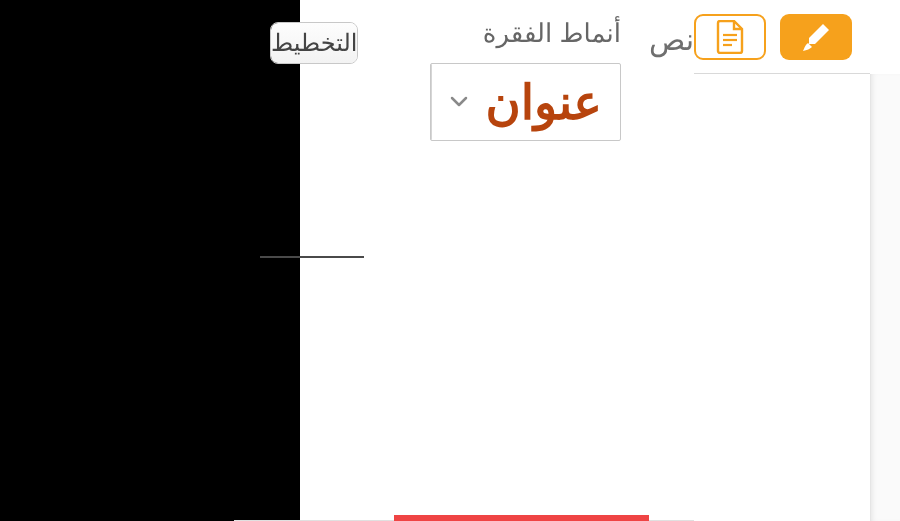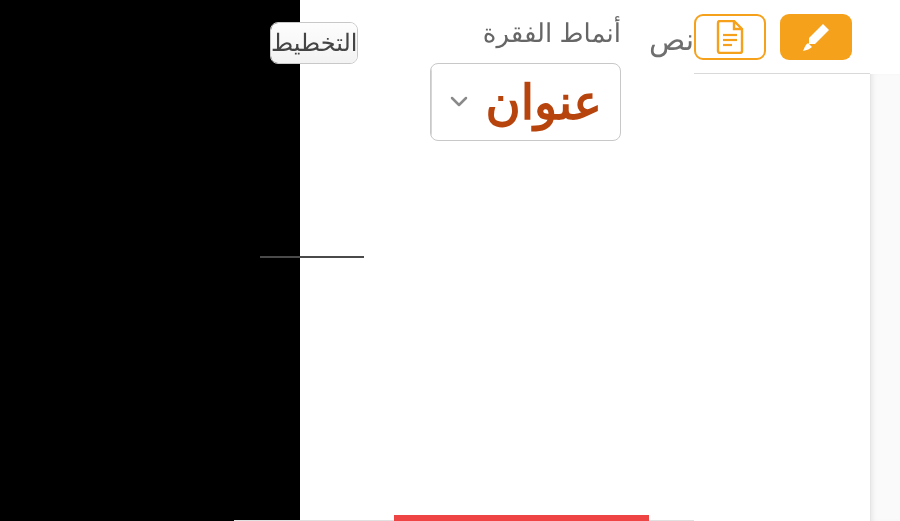--- a/index.html
+++ b/index.html
@@ -70,21 +70,21 @@
   .para-label {
     font-size: 26px;
     color: #666;
     margin-bottom: 14px;
   }
   .style-picker {
     display: flex;
     align-items: stretch;
     height: 78px;
     border: 1px solid #c8c8c8;
-    border-radius: 8px;
+    border-radius: 2px;
     background: #fff;
     overflow: hidden;
   }
   .style-value {
     flex: 1;
     display: flex;
     align-items: center;
     justify-content: flex-start;
     padding-inline-start: 18px;
     font-size: 48px;

